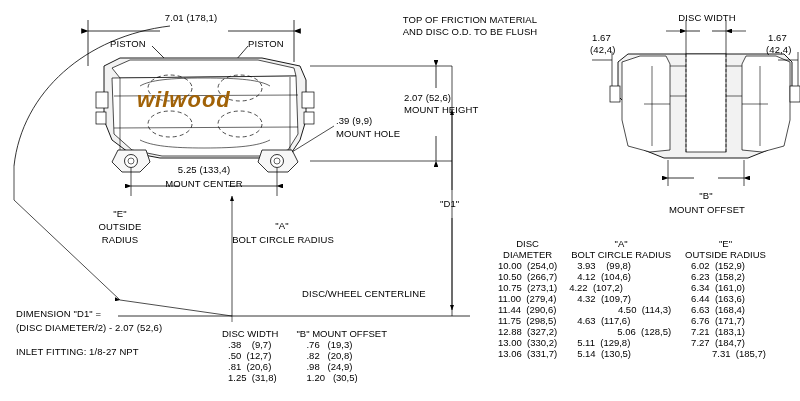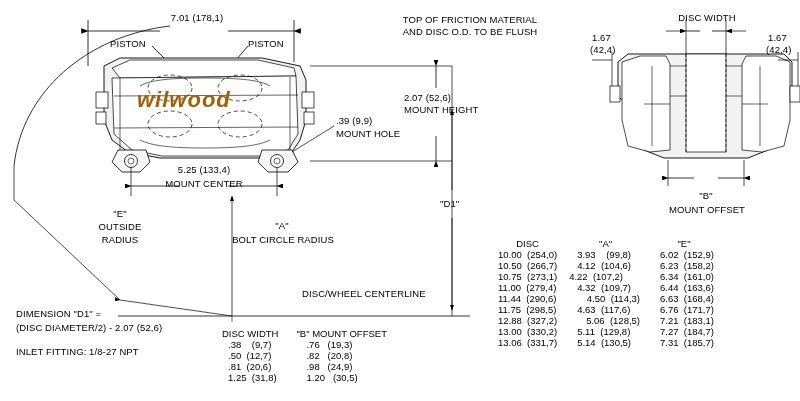--- a/index.html
+++ b/index.html
@@ -152,21 +152,21 @@
     <line x1="798" y1="52" x2="798" y2="86" stroke-width="0.7"></line>
     <line x1="778" y1="60" x2="798" y2="60" stroke-width="0.7"></line>
 
     <line x1="668" y1="160" x2="668" y2="186" stroke-width="0.7"></line>
     <line x1="744" y1="160" x2="744" y2="186" stroke-width="0.7"></line>
     <line x1="668" y1="178" x2="694" y2="178" marker-start="url(#ahs)"></line>
     <line x1="744" y1="178" x2="718" y2="178" marker-start="url(#ahs)"></line>
   </g>
 </svg>
 
-<div class="lbl c" style="left:156px;top:12px;width:82px;">7.01 (178,1)</div>
+<div class="lbl c" style="left:150px;top:12px;width:82px;">7.01 (178,1)</div>
 <div class="lbl" style="left:110px;top:38px;">PISTON</div>
 <div class="lbl" style="left:248px;top:38px;">PISTON</div>
 
 <div class="lbl" style="left:137px;top:94px;font-size:22px;font-style:italic;font-weight:bold;letter-spacing:1px;color:#a16207;">wilwood</div>
 
 <div class="lbl" style="left:404px;top:92px;">2.07 (52,6)</div>
 <div class="lbl" style="left:404px;top:104px;">MOUNT HEIGHT</div>
 
 <div class="lbl" style="left:336px;top:115px;">.39 (9,9)</div>
 <div class="lbl" style="left:336px;top:128px;">MOUNT HOLE</div>
@@ -201,20 +201,25 @@
 <div class="lbl c" style="left:686px;top:190px;width:40px;">"B"</div>
 <div class="lbl c" style="left:660px;top:204px;width:94px;">MOUNT OFFSET</div>
 
 <table class="tbl" id="disc-table" style="left:498px;top:238px;">
   <thead>
     <tr>
       <td class="c" style="text-align:center;">DISC</td>
       <td style="text-align:center;padding-left:14px;">"A"</td>
       <td style="text-align:center;padding-left:14px;">"E"</td>
     </tr>
+    <tr>
+      <td style="text-align:center;">DIAMETER</td>
+      <td style="text-align:center;padding-left:14px;">BOLT CIRCLE RADIUS</td>
+      <td style="text-align:center;padding-left:14px;">OUTSIDE RADIUS</td>
+    </tr>
   </thead>
   <tbody>
       <tr>
         <td style="text-align: left; padding-left: 0px;">10.00  (254,0)</td>
         <td style="text-align: left; padding-left: 20px;">3.93    (99,8)</td>
         <td style="text-align: left; padding-left: 20px;">6.02  (152,9)</td>
       </tr>
       <tr>
         <td style="text-align: center; padding-left: 0px;">10.50  (266,7)</td>
         <td style="text-align: left; padding-left: 20px;">4.12  (104,6)</td>
@@ -246,21 +251,21 @@
         <td style="text-align: left; padding-left: 20px;">7.21  (183,1)</td>
       </tr>
       <tr>
         <td style="text-align: left; padding-left: 0px;">13.00  (330,2)</td>
         <td style="text-align: left; padding-left: 20px;">5.11  (129,8)</td>
         <td style="text-align: left; padding-left: 20px;">7.27  (184,7)</td>
       </tr>
       <tr>
         <td style="text-align: left; padding-left: 0px;">13.06  (331,7)</td>
         <td style="text-align: left; padding-left: 20px;">5.14  (130,5)</td>
-        <td style="text-align: left; padding-left: 20px;">7.31  (185,7)</td>
+        <td style="text-align: right; padding-left: 20px;">7.31  (185,7)</td>
       </tr>
     </tbody>
 </table>
 
 <table class="tbl" id="width-table" style="left:222px;top:328px;">
   <thead>
     <tr>
       <td style="text-align:center;">DISC WIDTH</td>
       <td style="text-align:center;padding-left:18px;">"B" MOUNT OFFSET</td>
     </tr>

